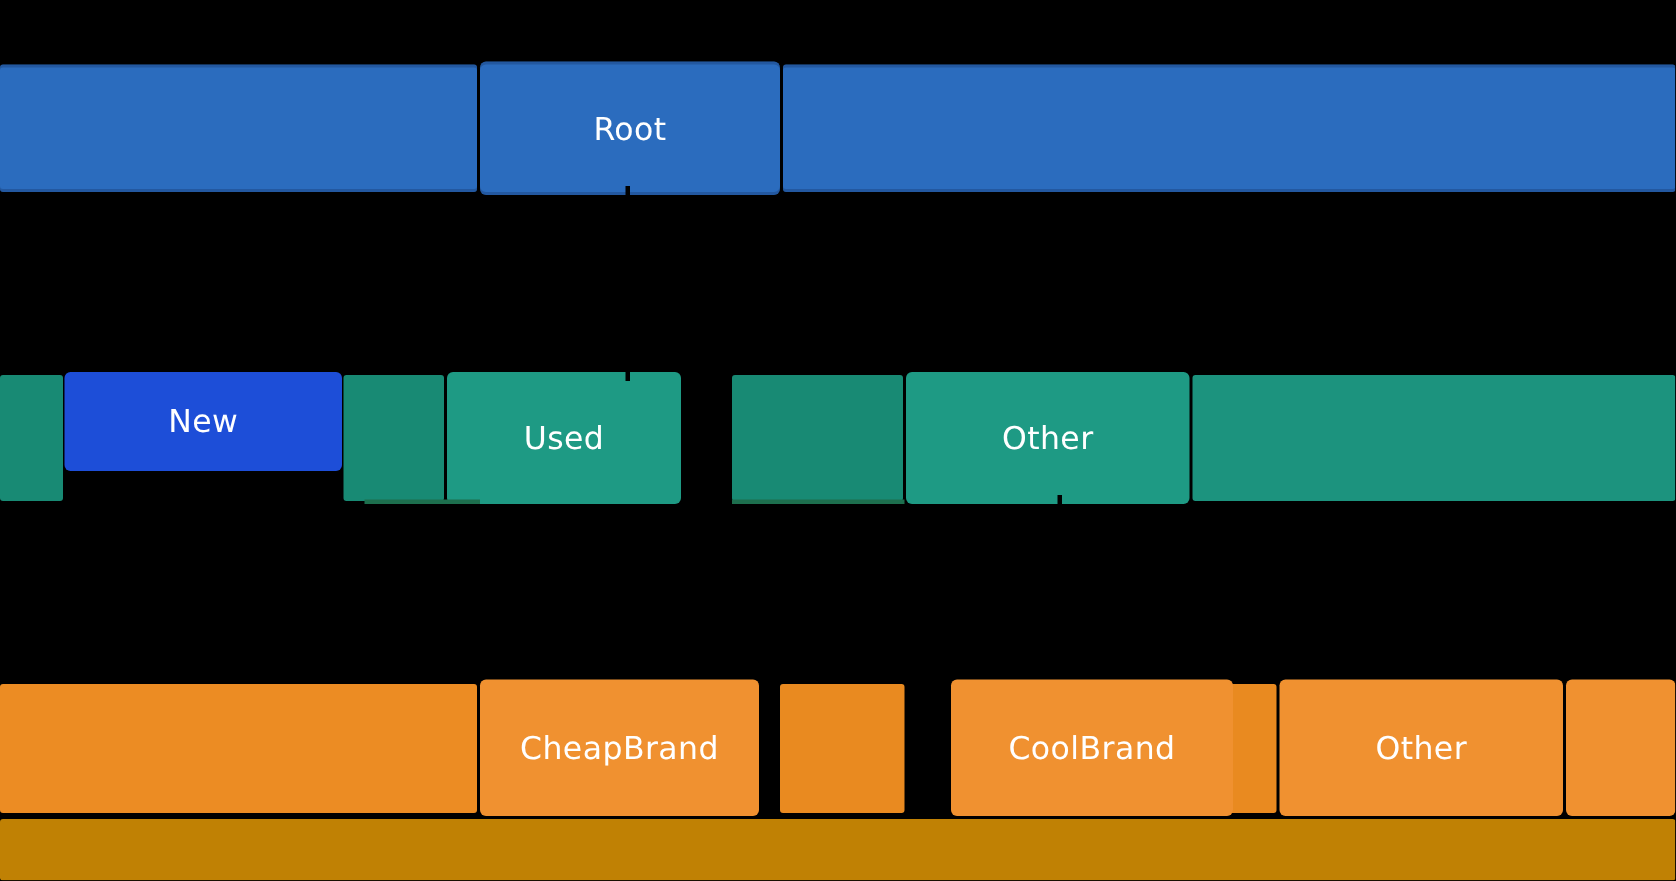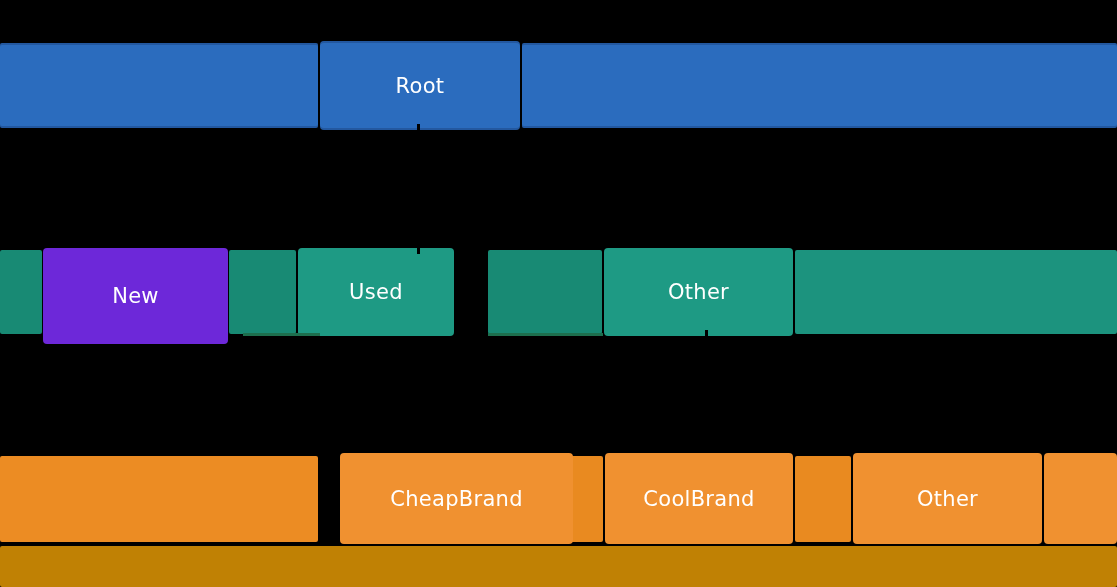--- a/index.html
+++ b/index.html
@@ -48,40 +48,40 @@
 <div id="stage" style="width: 1117px; height: 587px; background: rgb(0, 0, 0);">
     <div class="row r0">
       <div class="seg base" style="left: 0px; width: 318px; top: 43px; height: 85px; background: rgb(43, 108, 190);"></div>
       <div class="seg tile" style="left: 320px; width: 200px; top: 41px; height: 89px; background: rgb(43, 108, 190);">
         <span class="lbl" style="color: rgb(255, 255, 255);">Root</span>
       </div>
       <div class="seg base" style="left: 522px; width: 595px; top: 43px; height: 85px; background: rgb(43, 108, 190);"></div>
     </div>
     <div class="row r1">
       <div class="seg dim" style="left: 0px; width: 42px; top: 250px; height: 84px; background: rgb(24, 138, 116);"></div>
-      <div class="seg tile" style="left: 43px; width: 185px; top: 248px; height: 96px; background: #6d28d9;">
+      <div class="seg tile" style="left: 43px; width: 185px; top: 248px; height: 66px; background: #1d4ed8;">
         <span class="lbl" style="color: rgb(255, 255, 255);">New</span>
       </div>
       <div class="seg dim" style="left: 229px; width: 67px; top: 250px; height: 84px; background: rgb(24, 138, 116);"></div>
       <div class="seg tile" style="left: 298px; width: 156px; top: 248px; height: 88px; background: rgb(30, 154, 132);">
         <span class="lbl" style="color: rgb(255, 255, 255);">Used</span>
       </div>
       <div class="seg dim" style="left: 488px; width: 114px; top: 250px; height: 84px; background: rgb(24, 138, 116);"></div>
       <div class="seg tile" style="left: 604px; width: 189px; top: 248px; height: 88px; background: rgb(30, 154, 132);">
         <span class="lbl" style="color: rgb(255, 255, 255);">Other</span>
       </div>
       <div class="seg base" style="left: 795px; width: 322px; top: 250px; height: 84px; background: rgb(28, 147, 126);"></div>
     </div>
     <div class="row r2">
       <div class="seg base" style="left: 0px; width: 318px; top: 456px; height: 86px; background: rgb(236, 140, 35);"></div>
-      <div class="seg tile" style="left: 320px; width: 233px; top: 453px; height: 91px; background: rgb(240, 145, 48); margin-left: 20px;">
+      <div class="seg tile" style="left: 320px; width: 186px; top: 453px; height: 91px; background: rgb(240, 145, 48);">
         <span class="lbl" style="color: rgb(255, 255, 255);">CheapBrand</span>
       </div>
       <div class="seg dim" style="left: 520px; width: 83px; top: 456px; height: 86px; background: rgb(233, 138, 32);"></div>
-      <div class="seg tile" style="left: 605px; width: 188px; top: 453px; height: 91px; background: rgb(240, 145, 48); text-align: right;">
+      <div class="seg tile" style="left: 634px; width: 188px; top: 453px; height: 91px; background: rgb(240, 145, 48); text-align: right;">
         <span class="lbl" style="color: rgb(255, 255, 255);">CoolBrand</span>
       </div>
       <div class="seg dim" style="left: 795px; width: 56px; top: 456px; height: 86px; background: rgb(233, 138, 32);"></div>
       <div class="seg tile" style="left: 853px; width: 189px; top: 453px; height: 91px; background: rgb(240, 145, 48);">
         <span class="lbl" style="color: rgb(255, 255, 255);">Other</span>
       </div>
       <div class="seg tile" style="left: 1044px; width: 73px; top: 453px; height: 91px; background: rgb(240, 145, 48);"></div>
     </div>
     <div class="row r3">
       <div class="seg base" style="left: 0px; width: 1117px; top: 546px; height: 41px; background: rgb(192, 129, 4);"></div>

